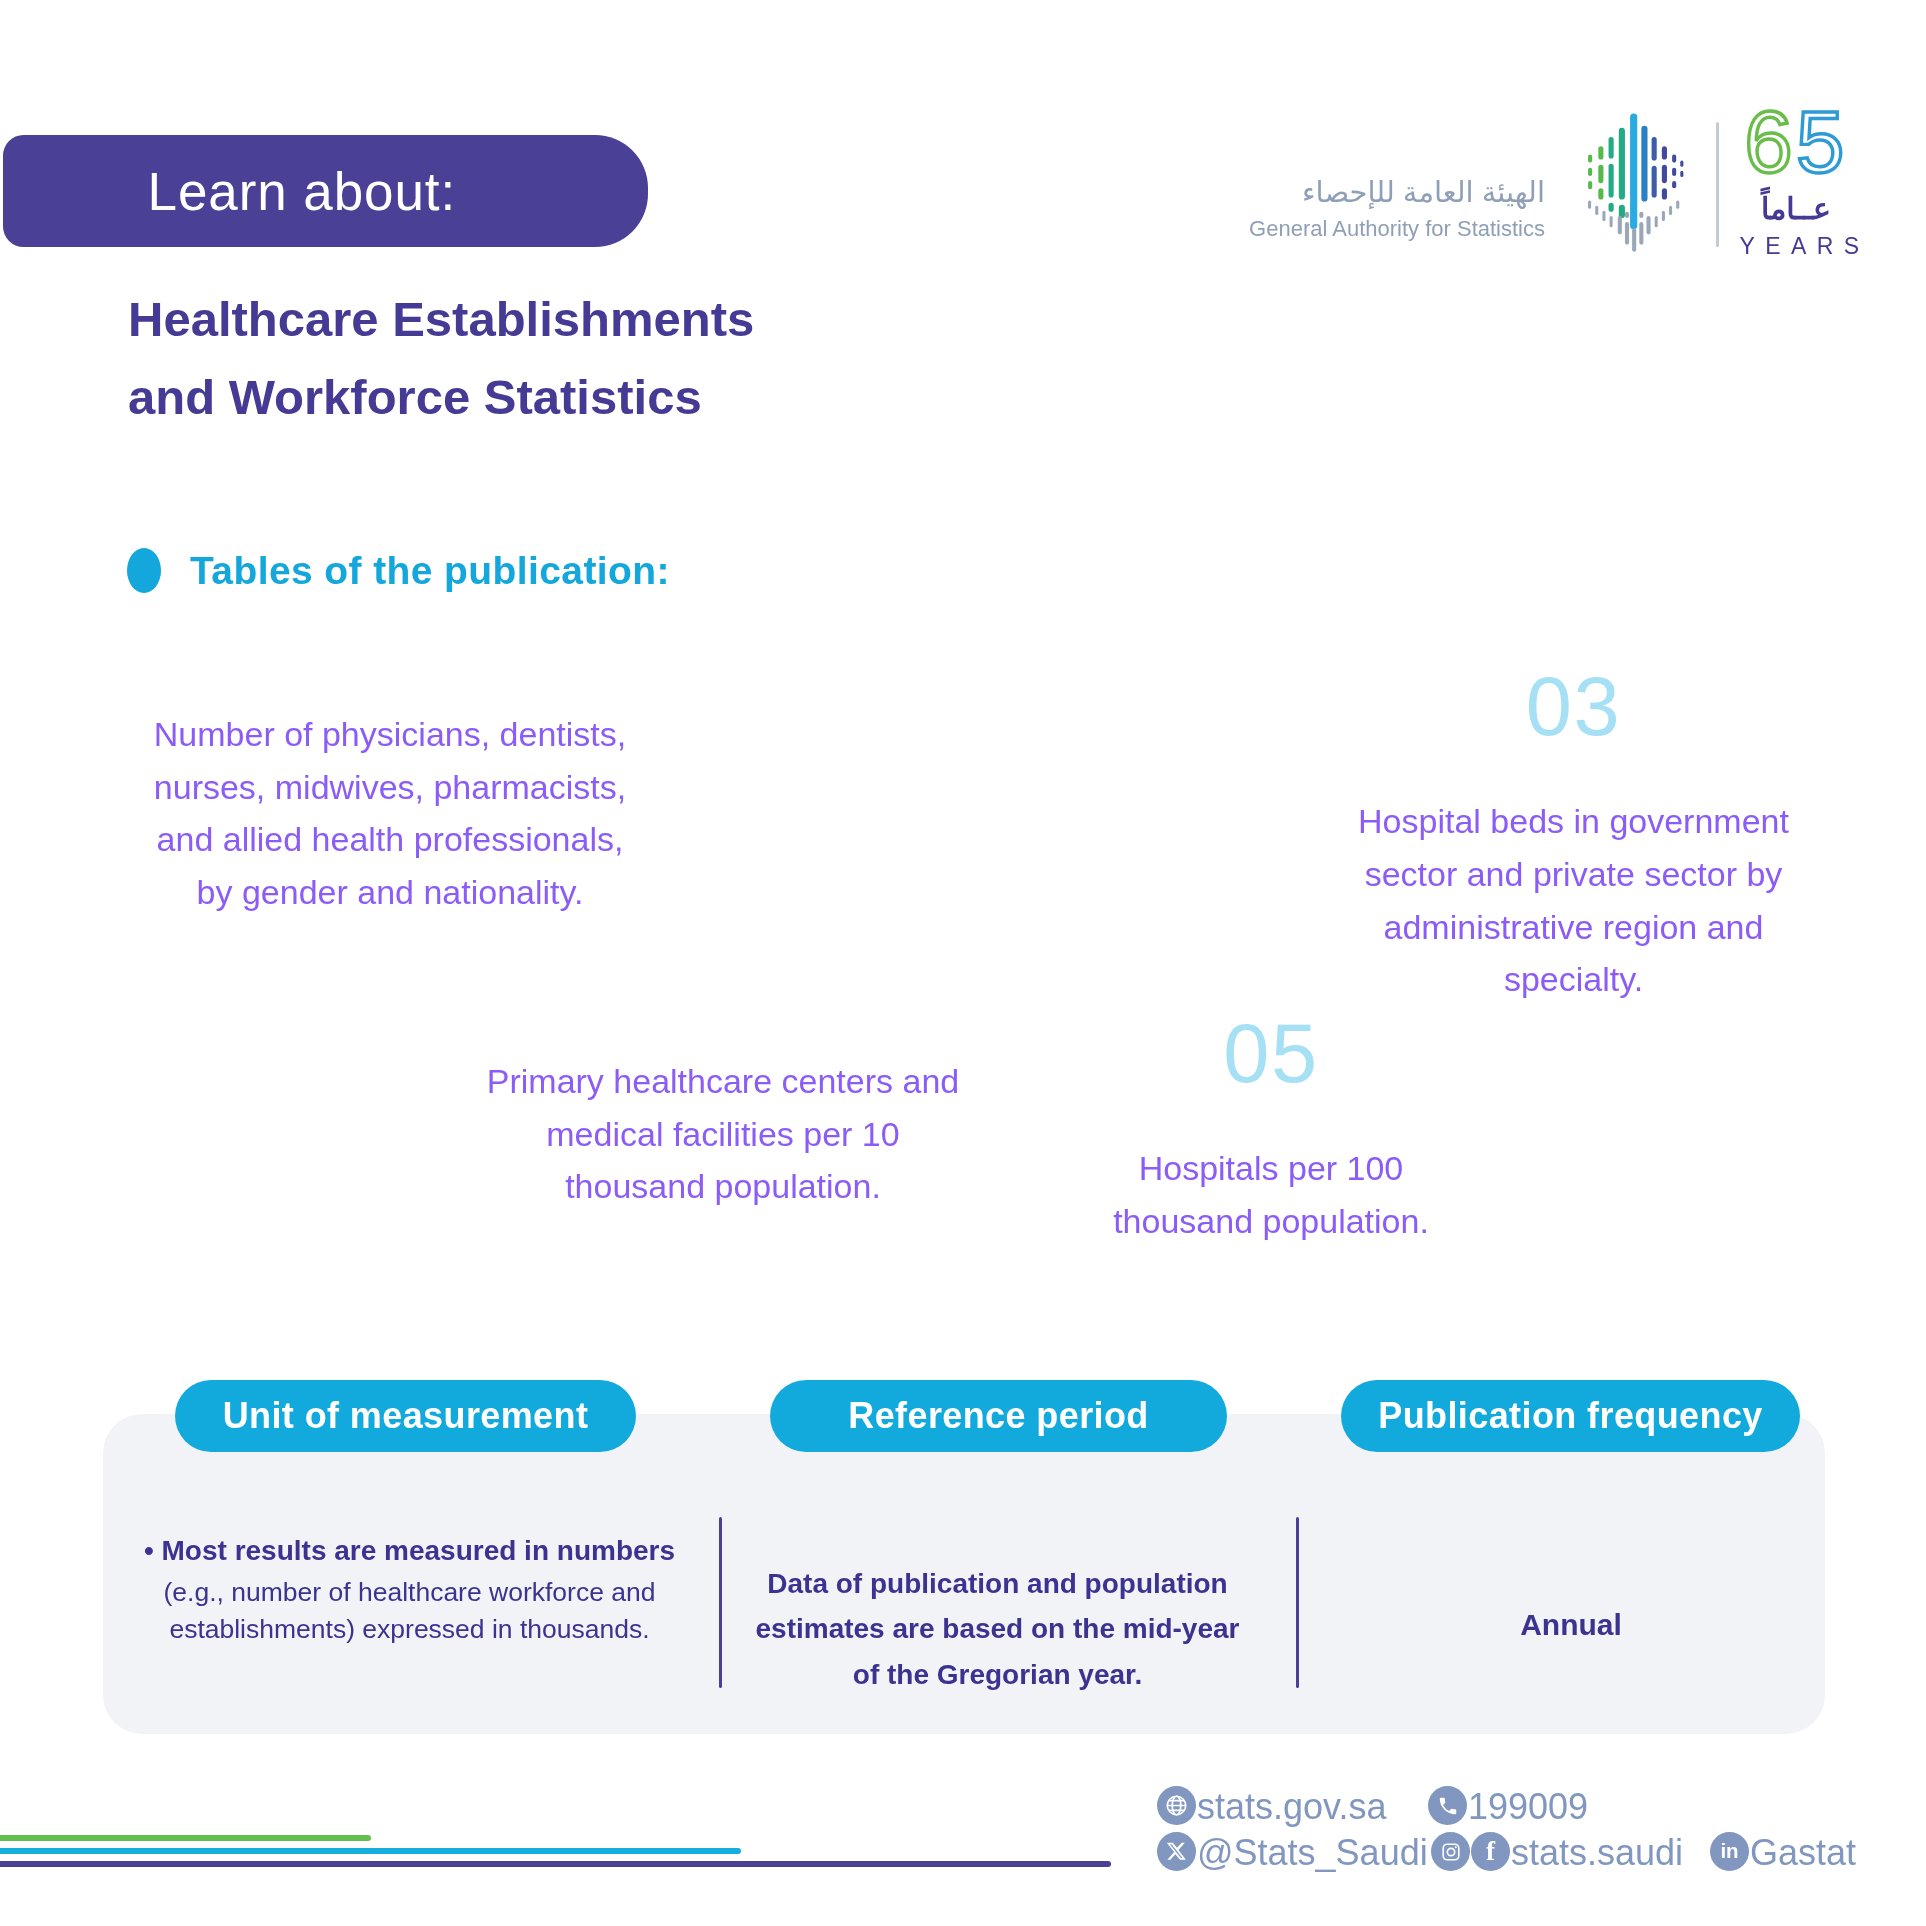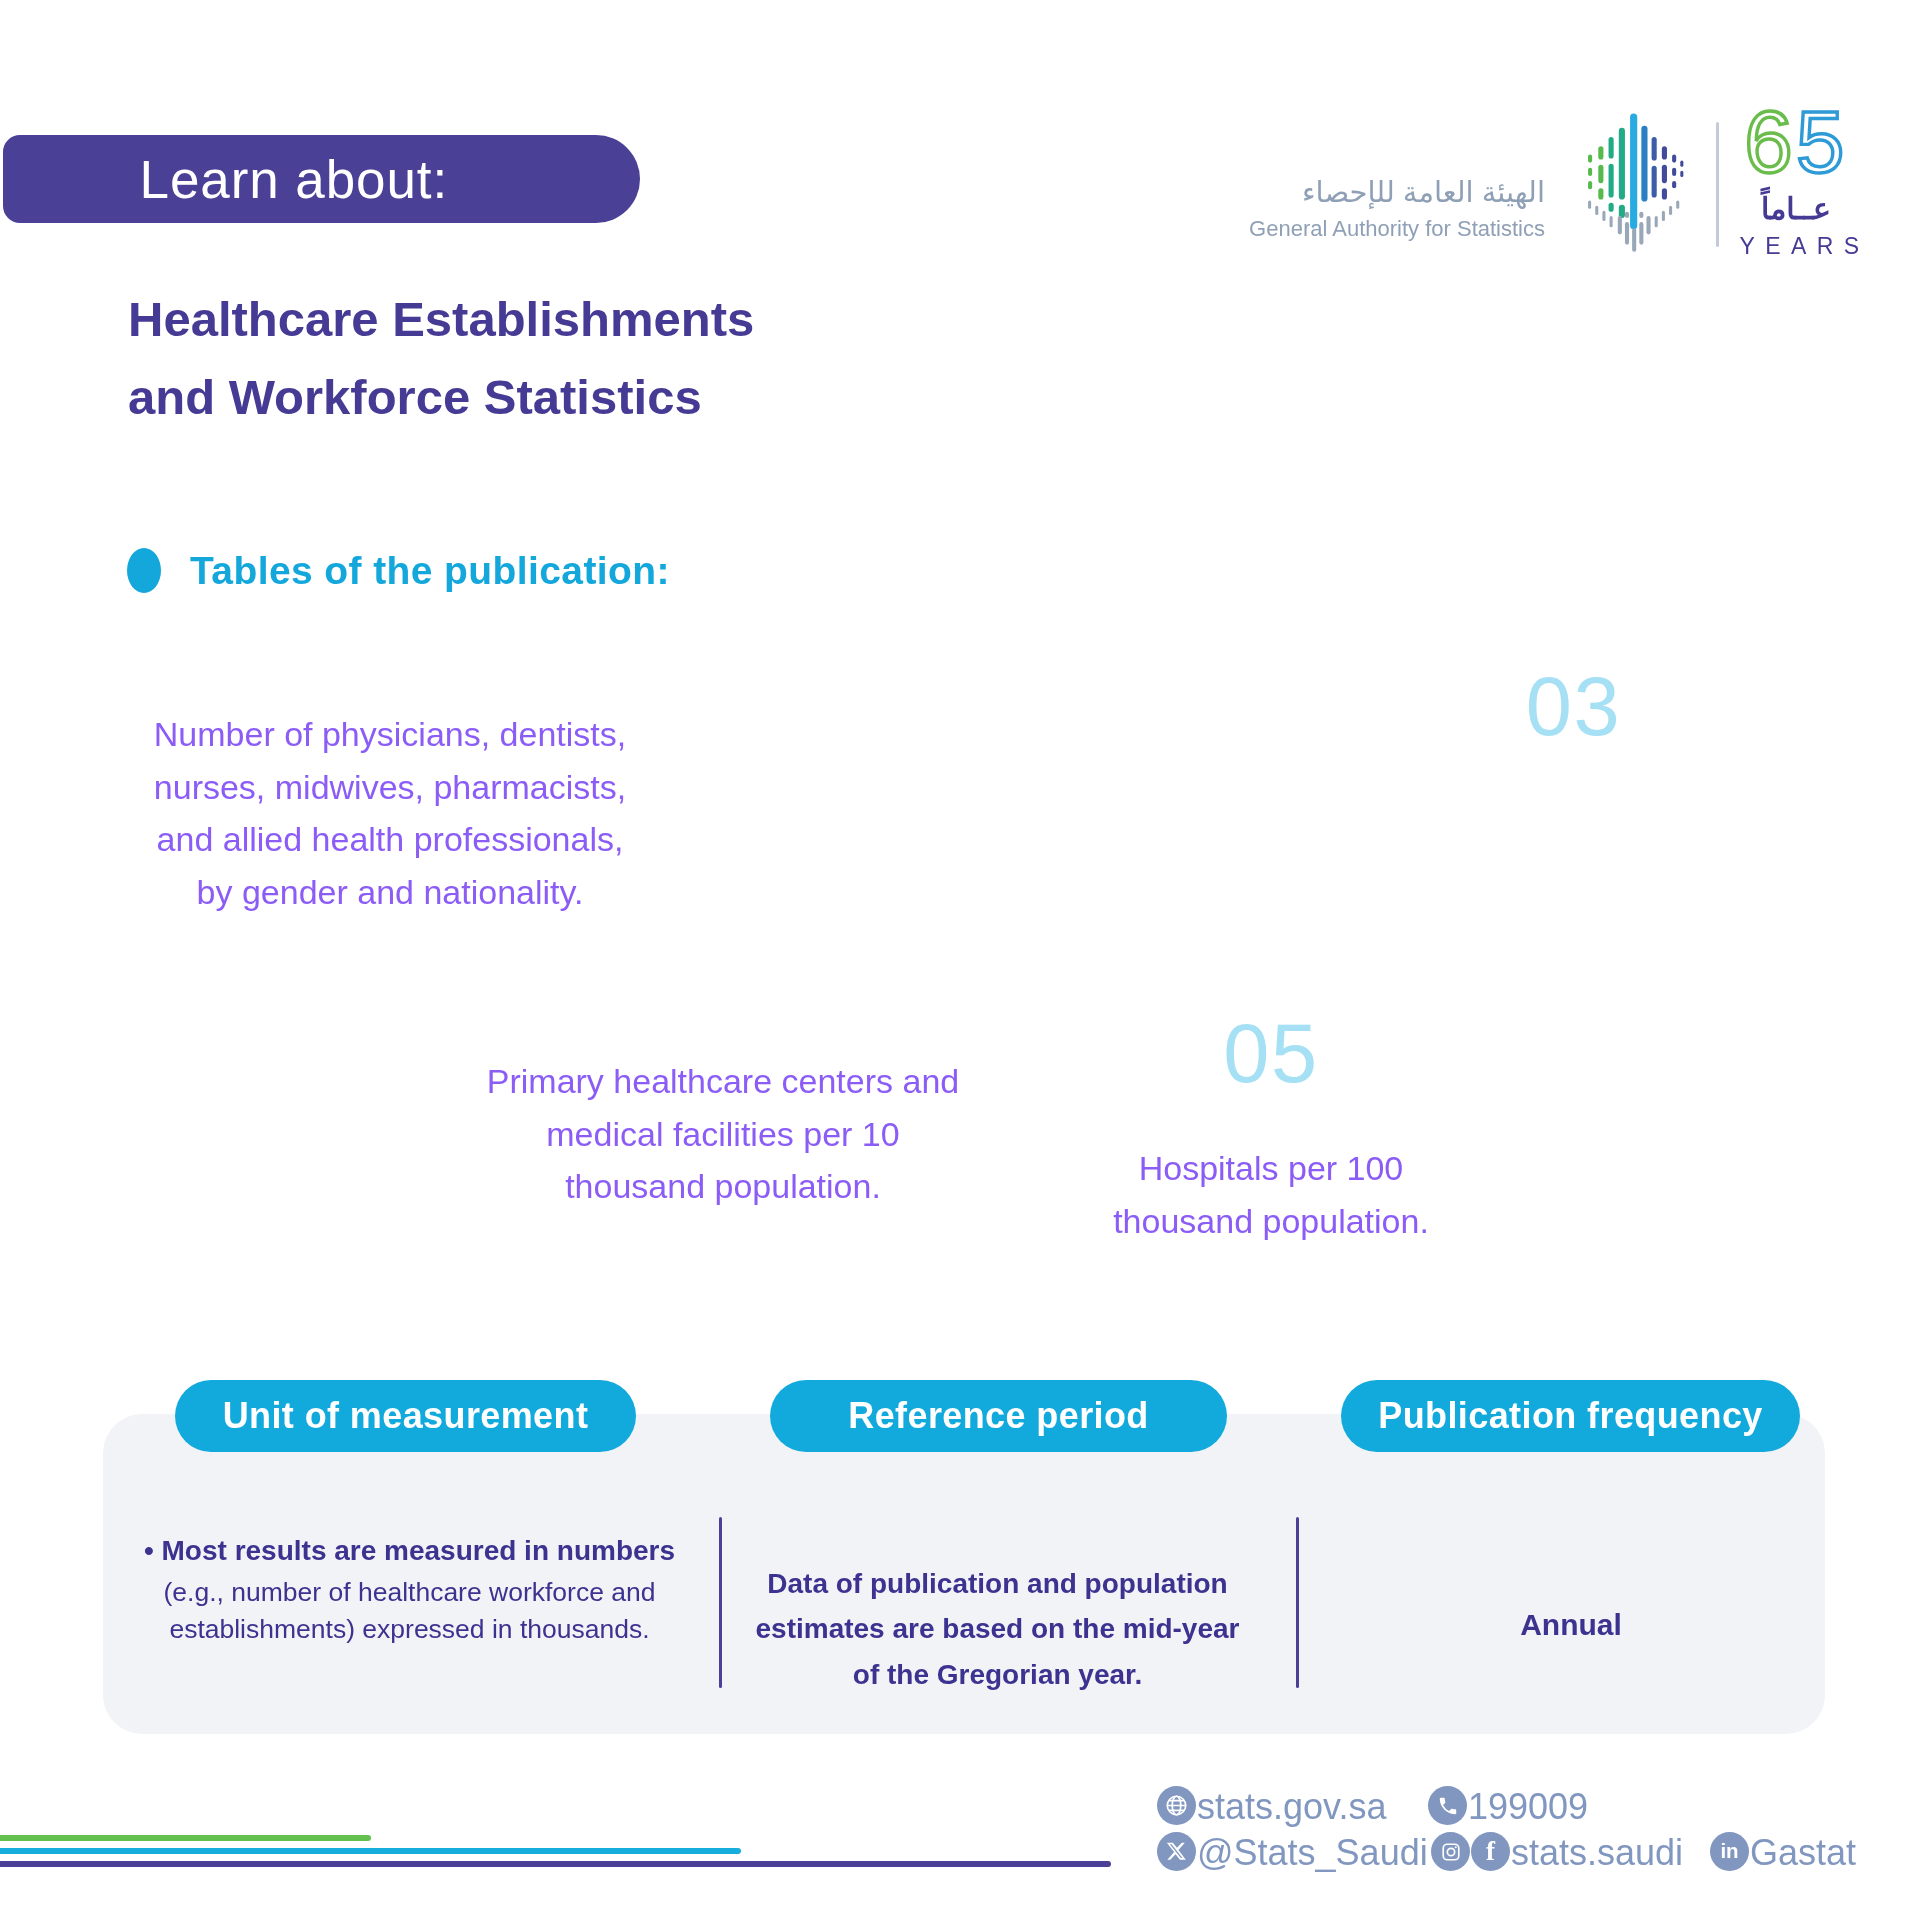--- a/index.html
+++ b/index.html
@@ -4,23 +4,23 @@
 <style>
   html,body{margin:0;padding:0;}
   body{
     width:1926px;height:1926px;position:relative;overflow:hidden;
     background:#ffffff;font-family:"Liberation Sans",sans-serif;
   }
   .abs{position:absolute;}
 
   
   .banner{
-    left:2.6px;top:135px;width:637px;height:88px;
+    left:2.6px;top:135px;width:637px;height:112px;
     background:#4a4096;border-radius:20.5px 53px 53px 20.5px;
-    display:flex;align-items:center;
+    display:flex;align-items:center;padding-left:8px;
   }
   .banner-label{color:#ffffff;font-size:53px;font-weight:400;padding-left:137px;letter-spacing:0.9px;}
 
   .agency-names{left:1224px;top:175px;width:321px;text-align:right;color:#8fa0b6;}
   .agency-ar{font-size:29px;letter-spacing:0.9px;}
   .agency-en{font-size:22px;margin-top:6.8px;}
 
   .logo-mark{left:1586px;top:101px;width:123px;height:151px;}
   .logo-divider{left:1716px;top:122px;width:2.6px;height:125px;background:#c3cbd6;border-radius:1.7px;}
 
@@ -176,20 +176,24 @@
 <div class="tbl tbl1">
   <div class="tbl-text">Number of physicians, dentists,
 nurses, midwives, pharmacists,
 and allied health professionals,
 by gender and nationality.</div>
 </div>
 <div class="tbl tbl2">
 </div>
 <div class="tbl tbl3">
   <div class="tbl-number">03</div>
+  <div class="tbl-text">Hospital beds in government
+sector and private sector by
+administrative region and
+specialty.</div>
 </div>
 <div class="tbl tbl4">
   <div class="tbl-text">Primary healthcare centers and
 medical facilities per 10
 thousand population.</div>
 </div>
 <div class="tbl tbl5">
   <div class="tbl-number">05</div>
   <div class="tbl-text">Hospitals per 100
 thousand population.</div>

